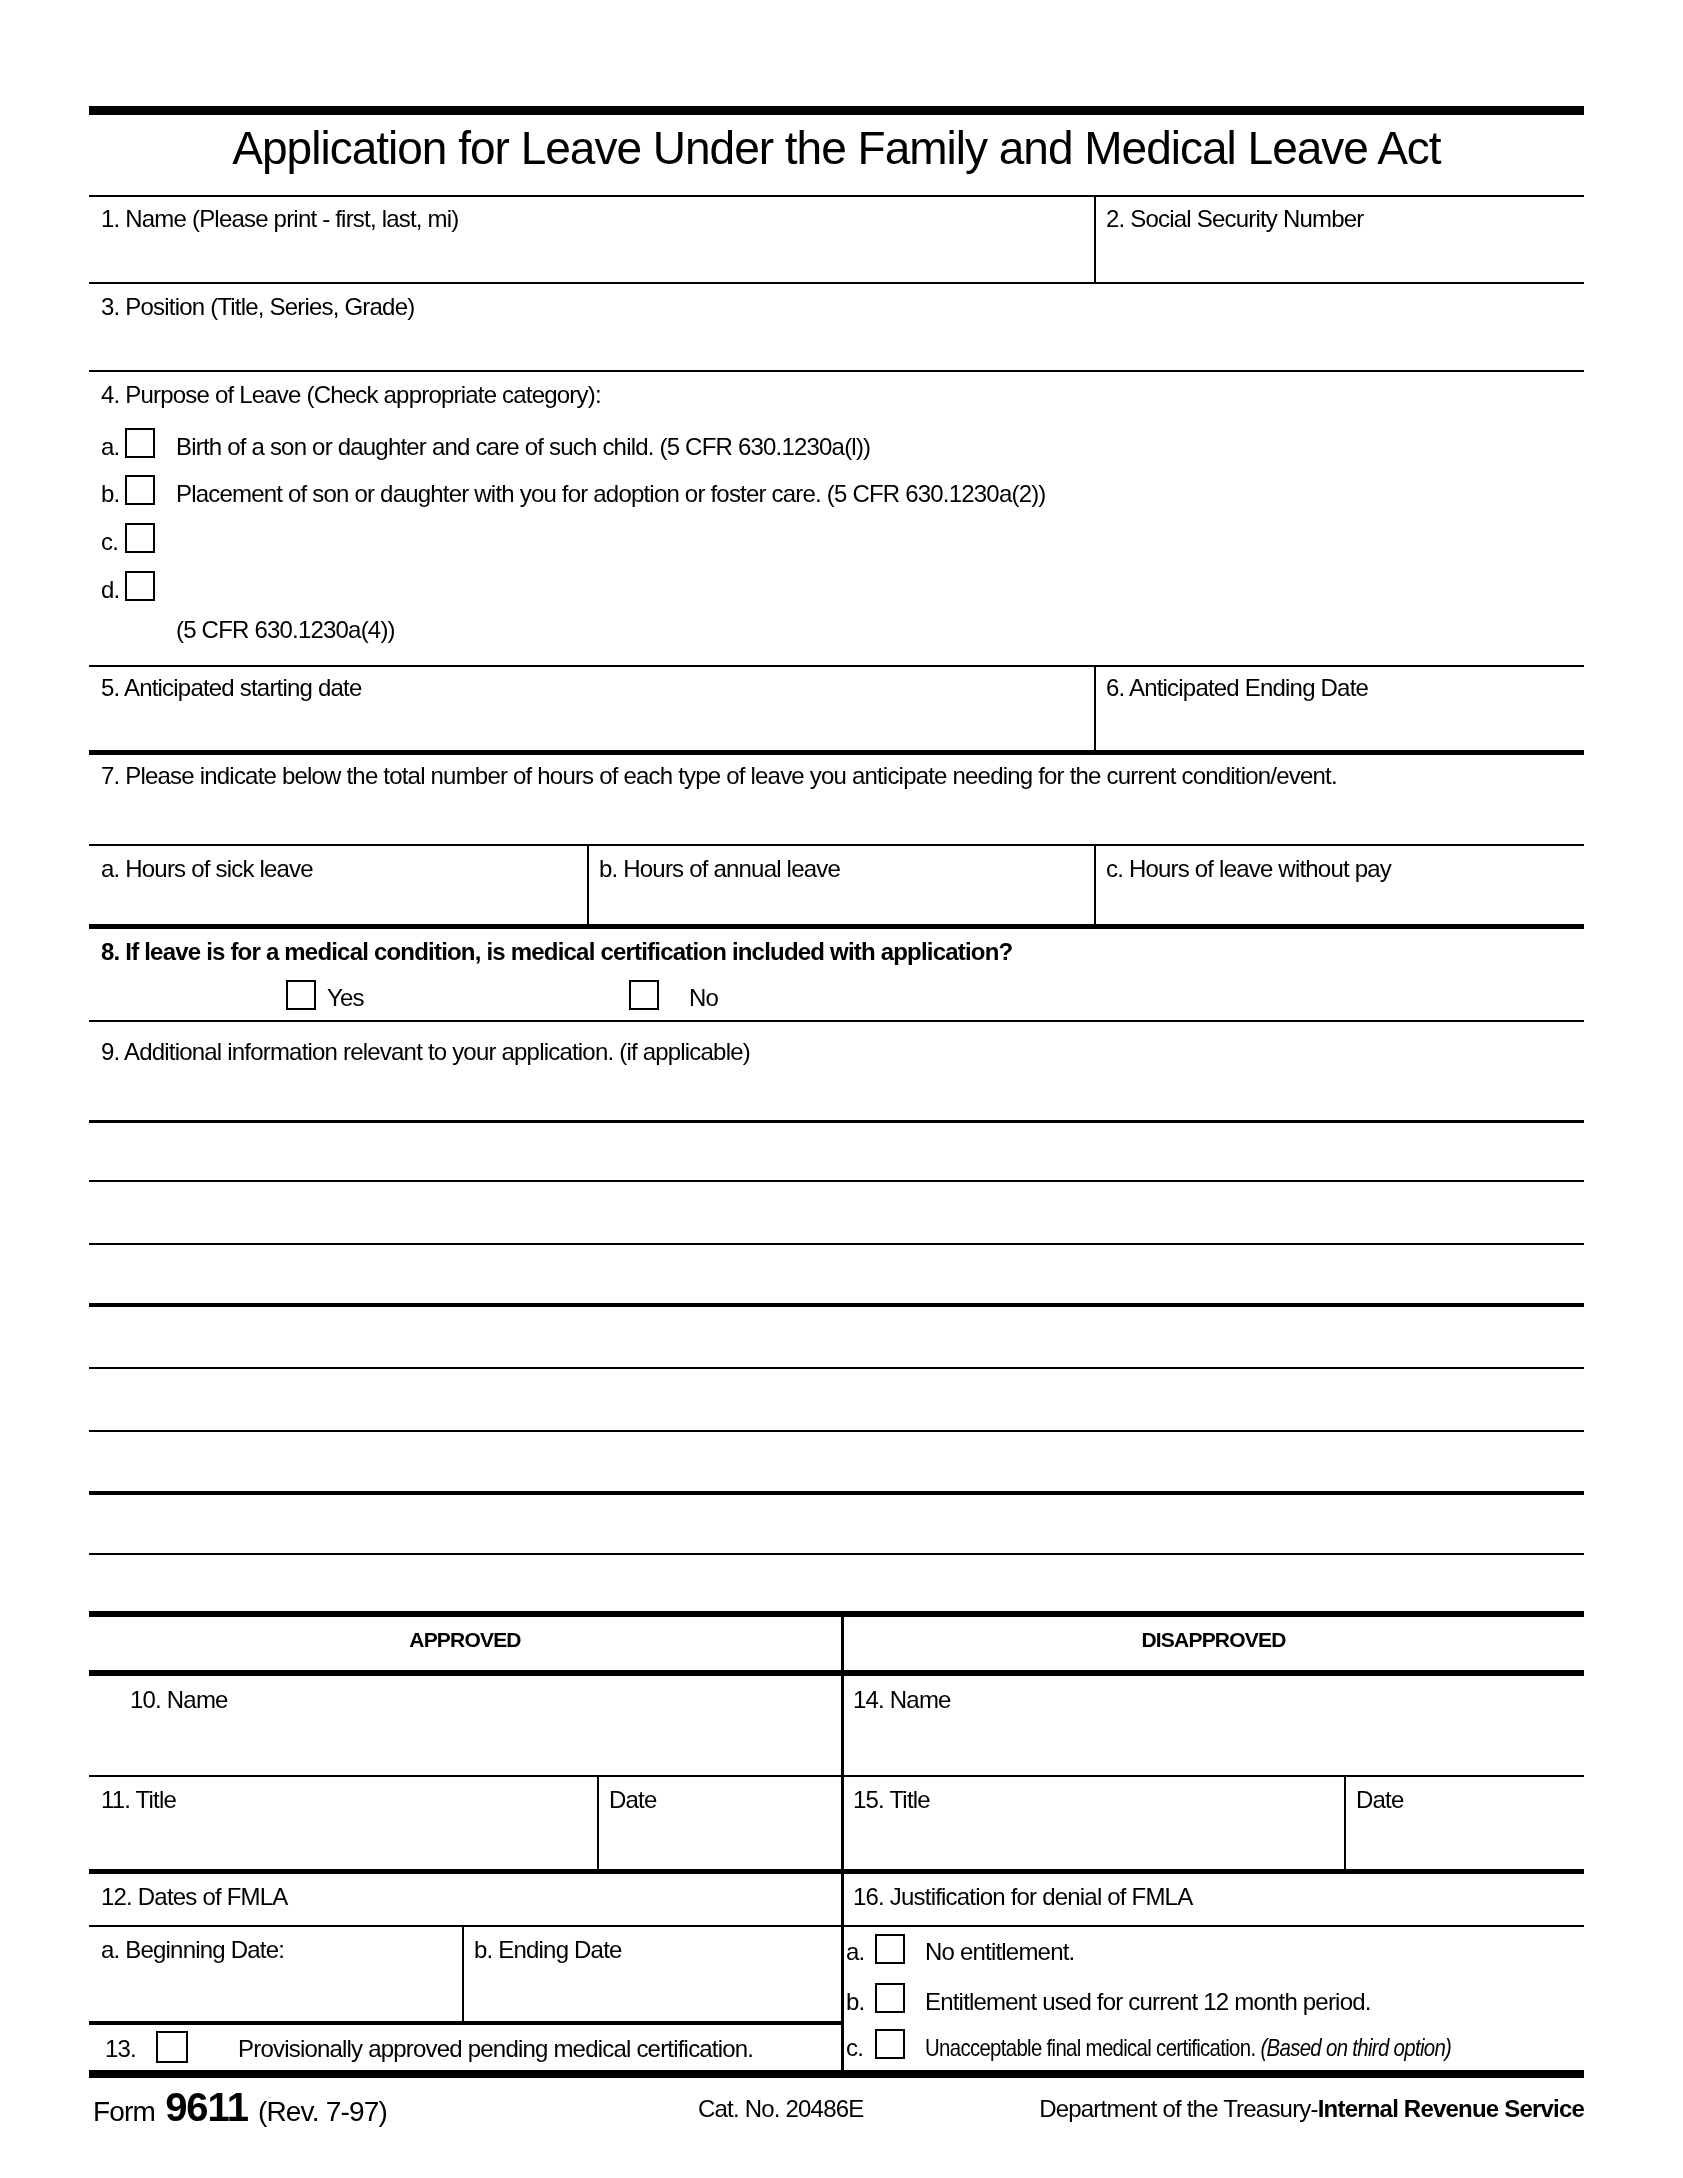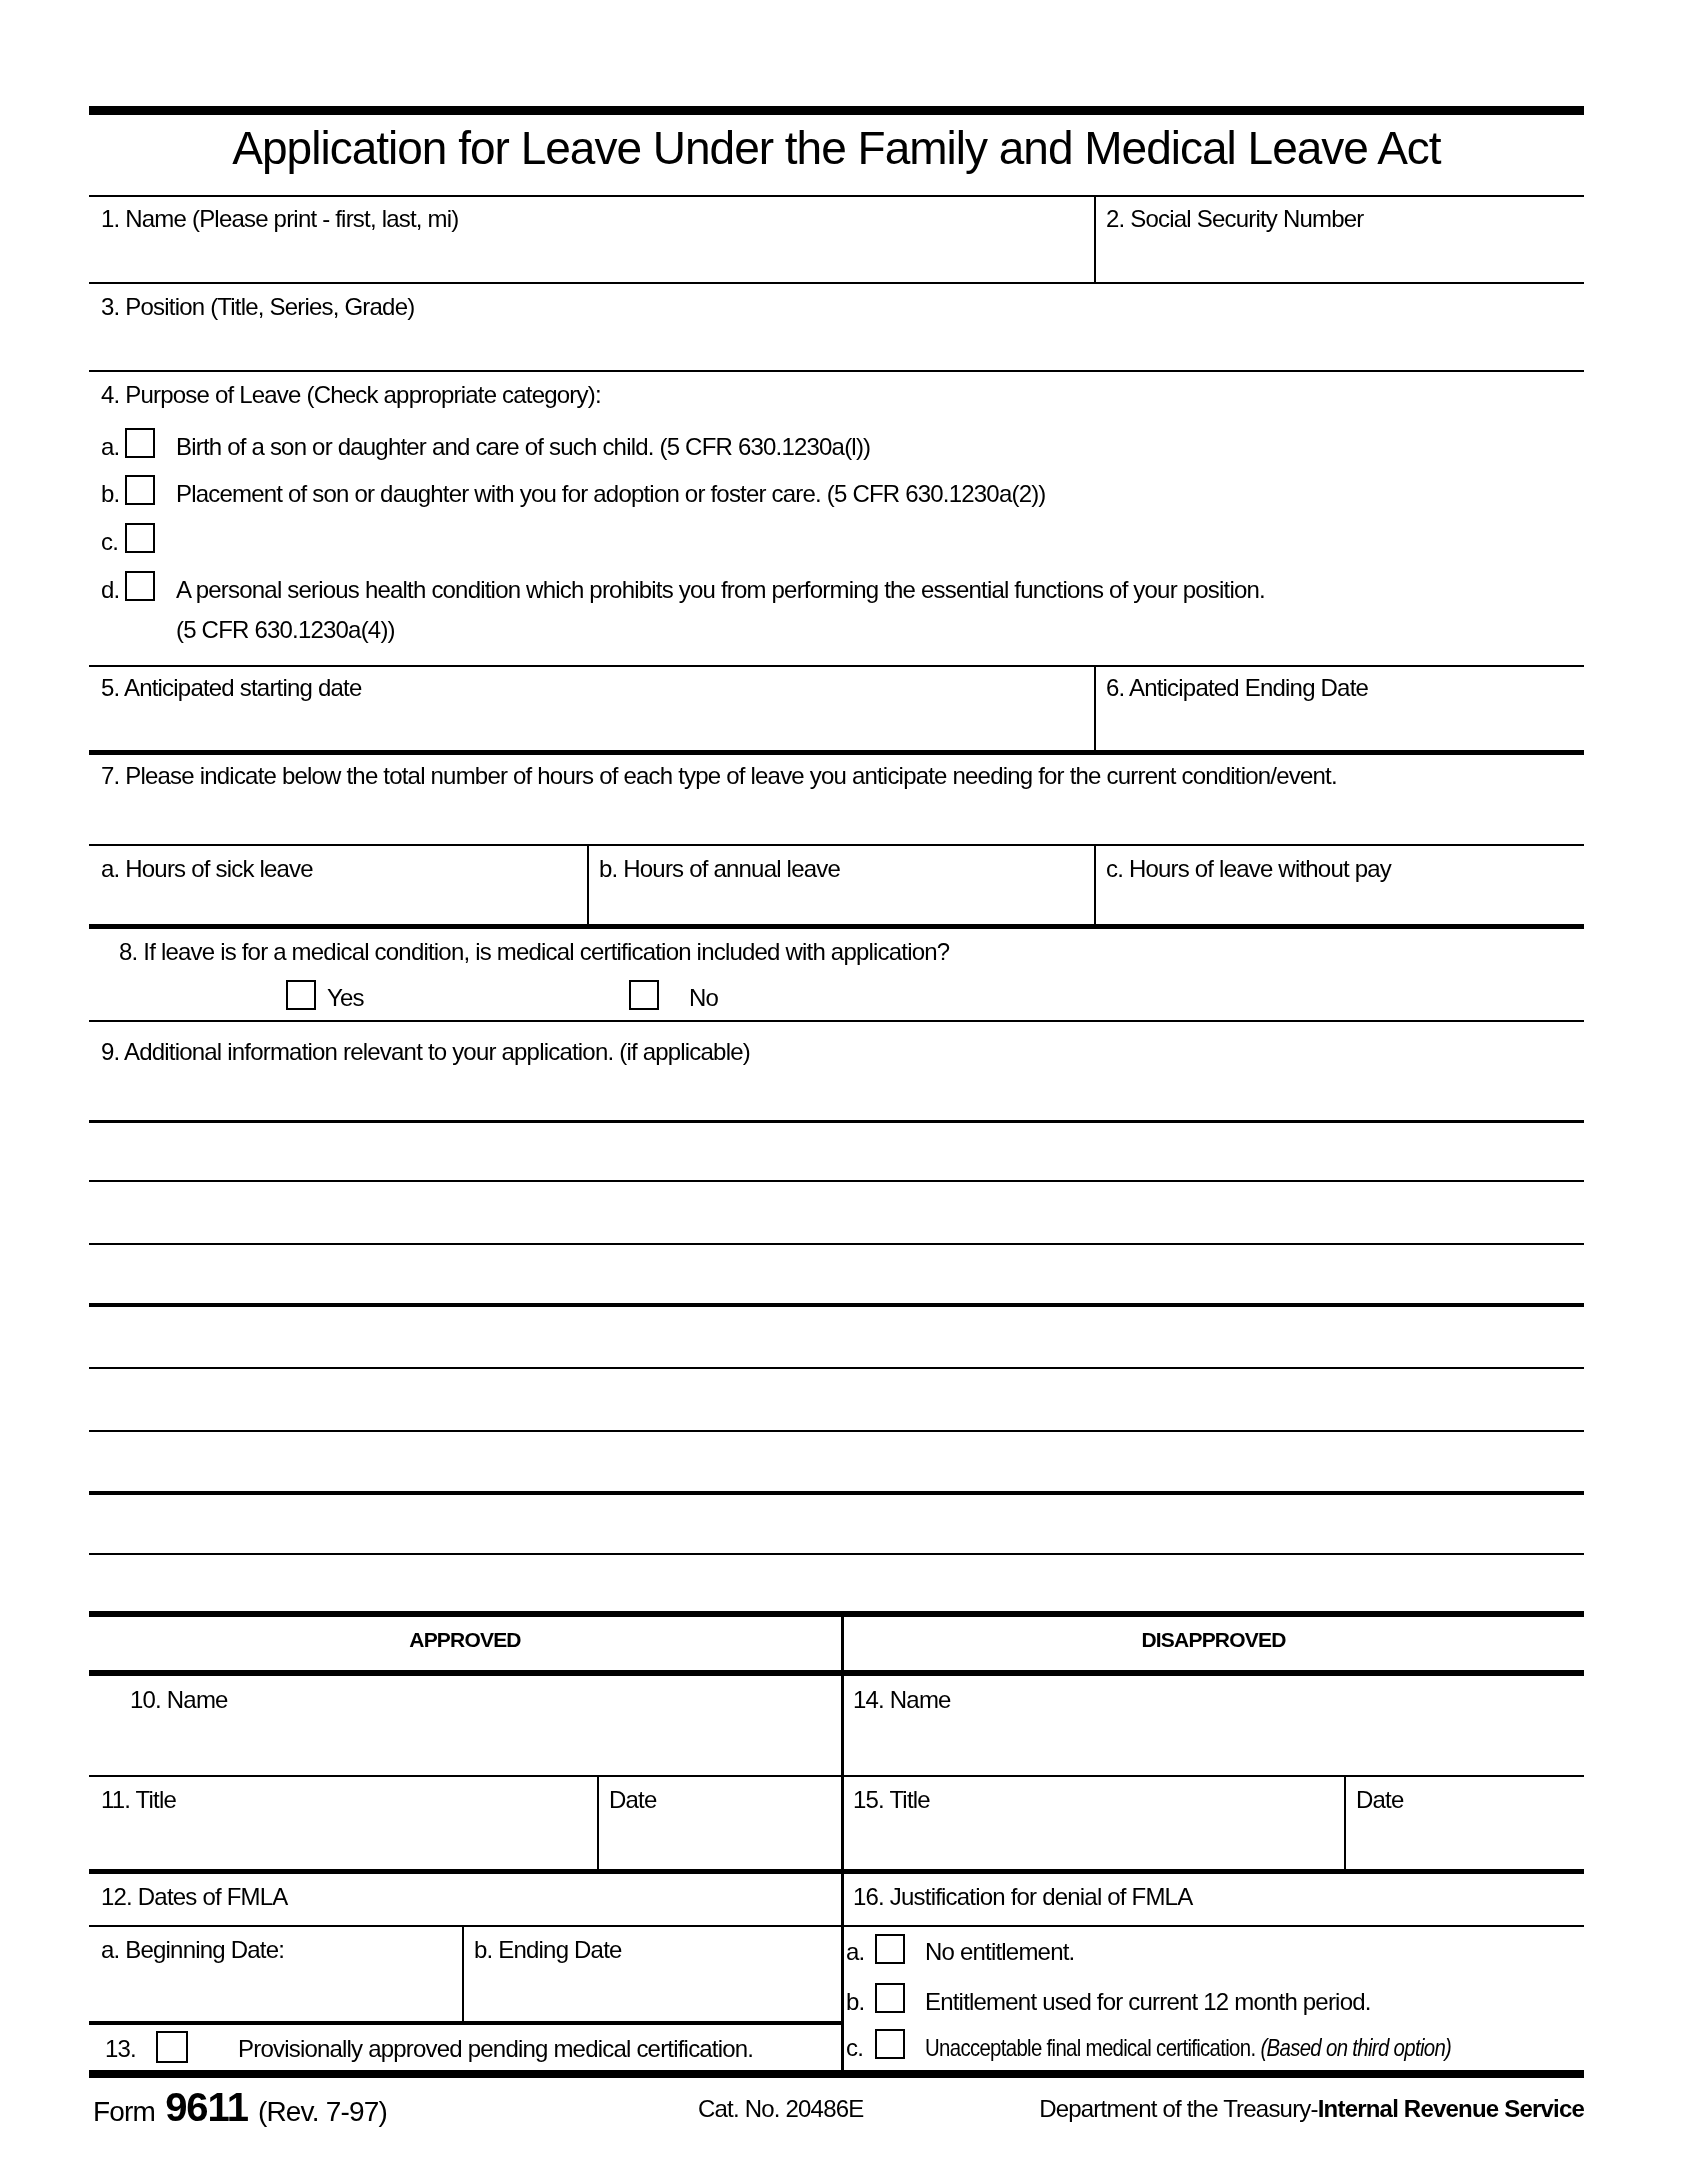--- a/index.html
+++ b/index.html
@@ -57,21 +57,20 @@
 
   <div class="lbl" style="left:101px;top:480px;">b.</div>
   <div class="cb" style="left:125px;top:475px;"></div>
   <div class="lbl" style="left:176px;top:480px;">Placement of son or daughter with you for adoption or foster care. (5 CFR 630.1230a(2))</div>
 
   <div class="lbl" style="left:101px;top:528px;">c.</div>
   <div class="cb" style="left:125px;top:523px;"></div>
 
   <div class="lbl" style="left:101px;top:576px;">d.</div>
   <div class="cb" style="left:125px;top:571px;"></div>
-  <div class="lbl" style="left:176px;top:576px;">A personal serious health condition which prohibits you from performing the essential functions of your position.</div>
   <div class="lbl" style="left:176px;top:616px;">(5 CFR 630.1230a(4))</div>
 
   <div class="hl" style="top:665px;height:2px;"></div>
 
   <div class="lbl" style="left:101px;top:674px;">5. Anticipated starting date</div>
   <div class="lbl" style="left:1106px;top:674px;">6. Anticipated Ending Date</div>
   <div class="vl" style="left:1094px;top:665px;height:85px;"></div>
   <div class="area" style="left:91px;top:705px;width:1000px;height:44px;"></div>
   <div class="area" style="left:1096px;top:705px;width:485px;height:44px;"></div>
   <div class="hl" style="top:750px;height:5px;"></div>
@@ -82,21 +81,21 @@
   <div class="vl" style="left:587px;top:844px;height:82px;"></div>
   <div class="vl" style="left:1094px;top:844px;height:82px;"></div>
   <div class="lbl" style="left:101px;top:855px;">a. Hours of sick leave</div>
   <div class="lbl" style="left:599px;top:855px;">b. Hours of annual leave</div>
   <div class="lbl" style="left:1106px;top:855px;">c. Hours of leave without pay</div>
   <div class="area" style="left:91px;top:887px;width:494px;height:36px;"></div>
   <div class="area" style="left:590px;top:887px;width:502px;height:36px;"></div>
   <div class="area" style="left:1097px;top:887px;width:484px;height:36px;"></div>
   <div class="hl" style="top:924px;height:5px;"></div>
 
-  <div class="lbl" style="left:119px;top:938px;">8. If leave is for a medical condition, is medical certification included with application?</div>
+  <div class="lbl" style="left:101px;top:938px;font-weight:bold;">8. If leave is for a medical condition, is medical certification included with application?</div>
   <div class="cb" style="left:286px;top:980px;"></div>
   <div class="lbl" style="left:327px;top:984px;">Yes</div>
   <div class="cb" style="left:629px;top:980px;"></div>
   <div class="lbl" style="left:689px;top:984px;">No</div>
   <div class="hl" style="top:1020px;height:2px;"></div>
 
   <div class="lbl" style="left:101px;top:1038px;">9. Additional information relevant to your application. (if applicable)</div>
   <div class="area" style="left:91px;top:1069px;width:1490px;height:535px;"></div>
   <div class="hl" style="top:1120px;height:3px;"></div>
   <div class="hl" style="top:1180px;height:2px;"></div>

